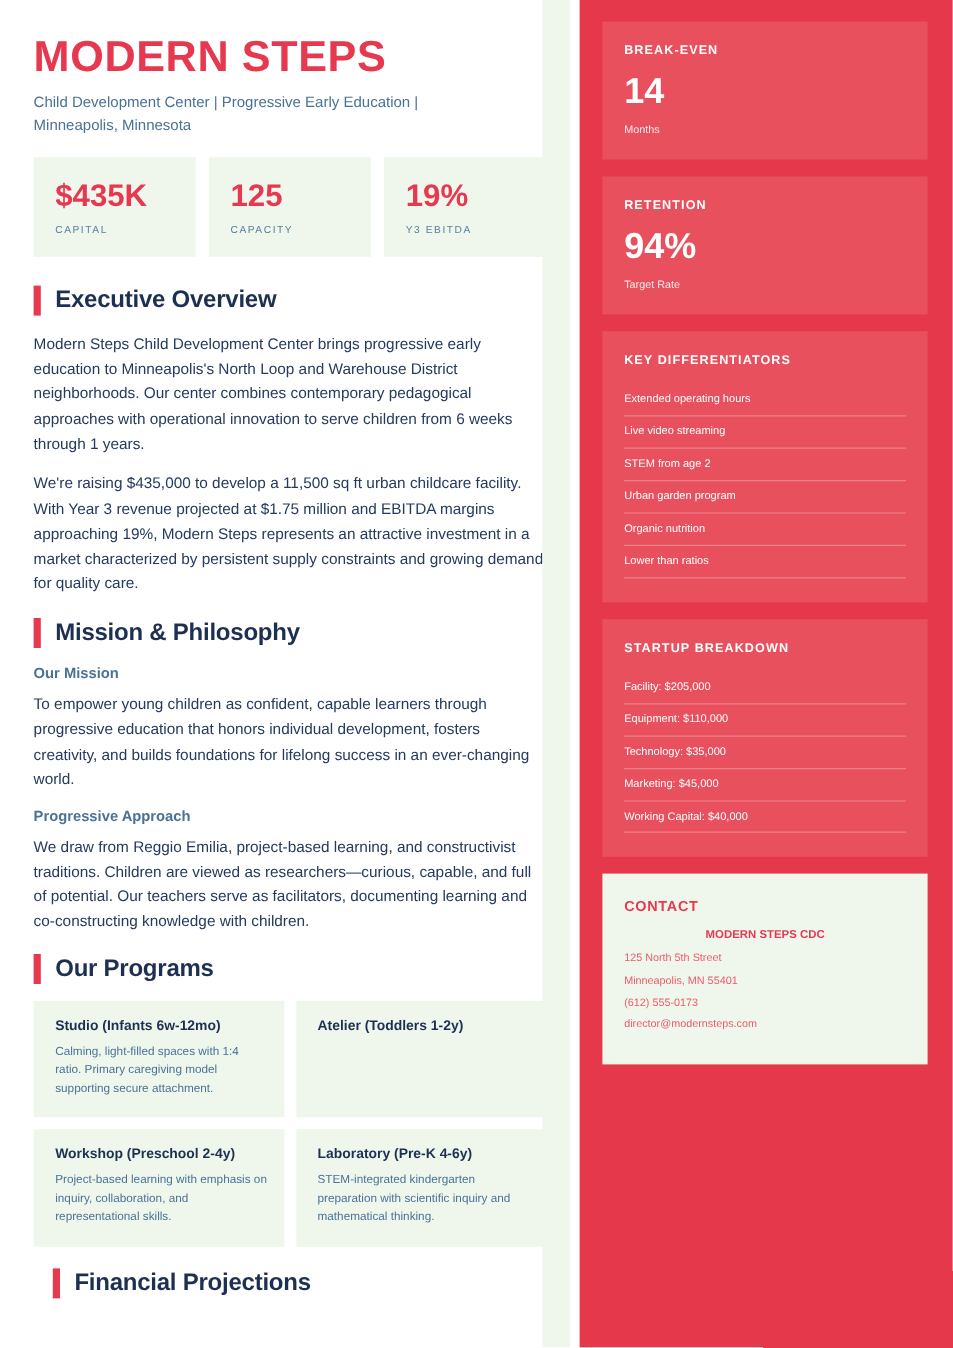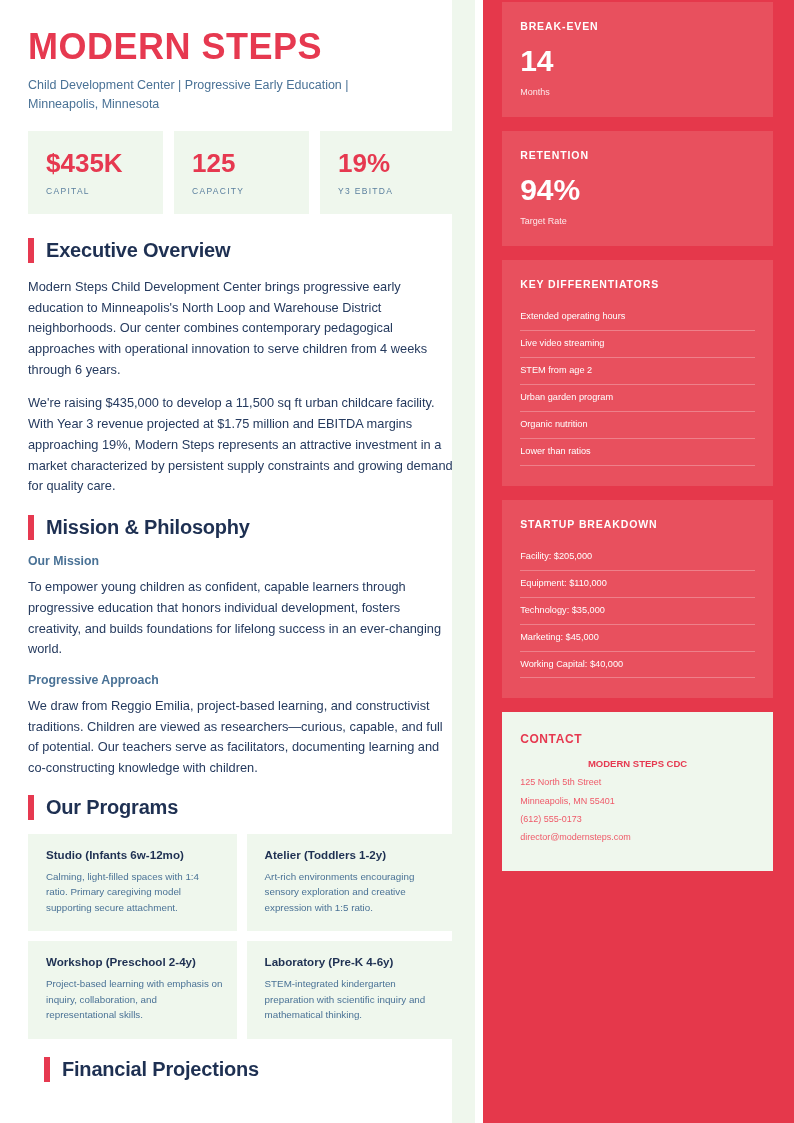--- a/index.html
+++ b/index.html
@@ -138,21 +138,21 @@
 
   .cut-section {
     margin-top: 18px;
     padding-left: 16px;
   }
 
   
   .right-col {
     width: 319px;
     background: #e5384b;
-    padding: 2px 21px 0 19px;
+    padding: 18px 21px 0 19px;
     position: relative;
   }
   .side-card {
     background: #e8505e;
     padding: 18px 18px 20px 18px;
     margin-bottom: 14px;
   }
   .side-card.contact {
     background: #eff7ed;
     padding: 20px 18px 22px 18px;
@@ -229,21 +229,21 @@
       <div class="stat-box">
         <div class="stat-value">19%</div>
         <div class="stat-label">Y3 EBITDA</div>
       </div>
     </div>
 
     <div class="section-head">
       <div class="accent-bar"></div>
       <div class="section-title">Executive Overview</div>
     </div>
-    <p class="body-para">Modern Steps Child Development Center brings progressive early education to Minneapolis's North Loop and Warehouse District neighborhoods. Our center combines contemporary pedagogical approaches with operational innovation to serve children from 4 weeks through 6 years.</p>
+    <p class="body-para">Modern Steps Child Development Center brings progressive early education to Minneapolis's North Loop and Warehouse District neighborhoods. Our center combines contemporary pedagogical approaches with operational innovation to serve children from 6 weeks through 1 years.</p>
     <p class="body-para">We're raising $435,000 to develop a 11,500 sq ft urban childcare facility. With Year 3 revenue projected at $1.75 million and EBITDA margins approaching 19%, Modern Steps represents an attractive investment in a market characterized by persistent supply constraints and growing demand for quality care.</p>
 
     <div class="section-head" style="margin-top:18px;">
       <div class="accent-bar"></div>
       <div class="section-title">Mission &amp; Philosophy</div>
     </div>
     <div class="sub-head">Our Mission</div>
     <p class="body-para">To empower young children as confident, capable learners through progressive education that honors individual development, fosters creativity, and builds foundations for lifelong success in an ever-changing world.</p>
     <div class="sub-head">Progressive Approach</div>
     <p class="body-para">We draw from Reggio Emilia, project-based learning, and constructivist traditions. Children are viewed as researchers—curious, capable, and full of potential. Our teachers serve as facilitators, documenting learning and co-constructing knowledge with children.</p>
@@ -252,21 +252,20 @@
       <div class="accent-bar"></div>
       <div class="section-title">Our Programs</div>
     </div>
     <div class="programs-grid">
       <div class="program-card">
         <div class="program-name">Studio (Infants 6w-12mo)</div>
         <div class="program-desc">Calming, light-filled spaces with 1:4 ratio. Primary caregiving model supporting secure attachment.</div>
       </div>
       <div class="program-card">
         <div class="program-name">Atelier (Toddlers 1-2y)</div>
-        <div class="program-desc">Art-rich environments encouraging sensory exploration and creative expression with 1:5 ratio.</div>
       </div>
       <div class="program-card">
         <div class="program-name">Workshop (Preschool 2-4y)</div>
         <div class="program-desc">Project-based learning with emphasis on inquiry, collaboration, and representational skills.</div>
       </div>
       <div class="program-card">
         <div class="program-name">Laboratory (Pre-K 4-6y)</div>
         <div class="program-desc">STEM-integrated kindergarten preparation with scientific inquiry and mathematical thinking.</div>
       </div>
     </div>

